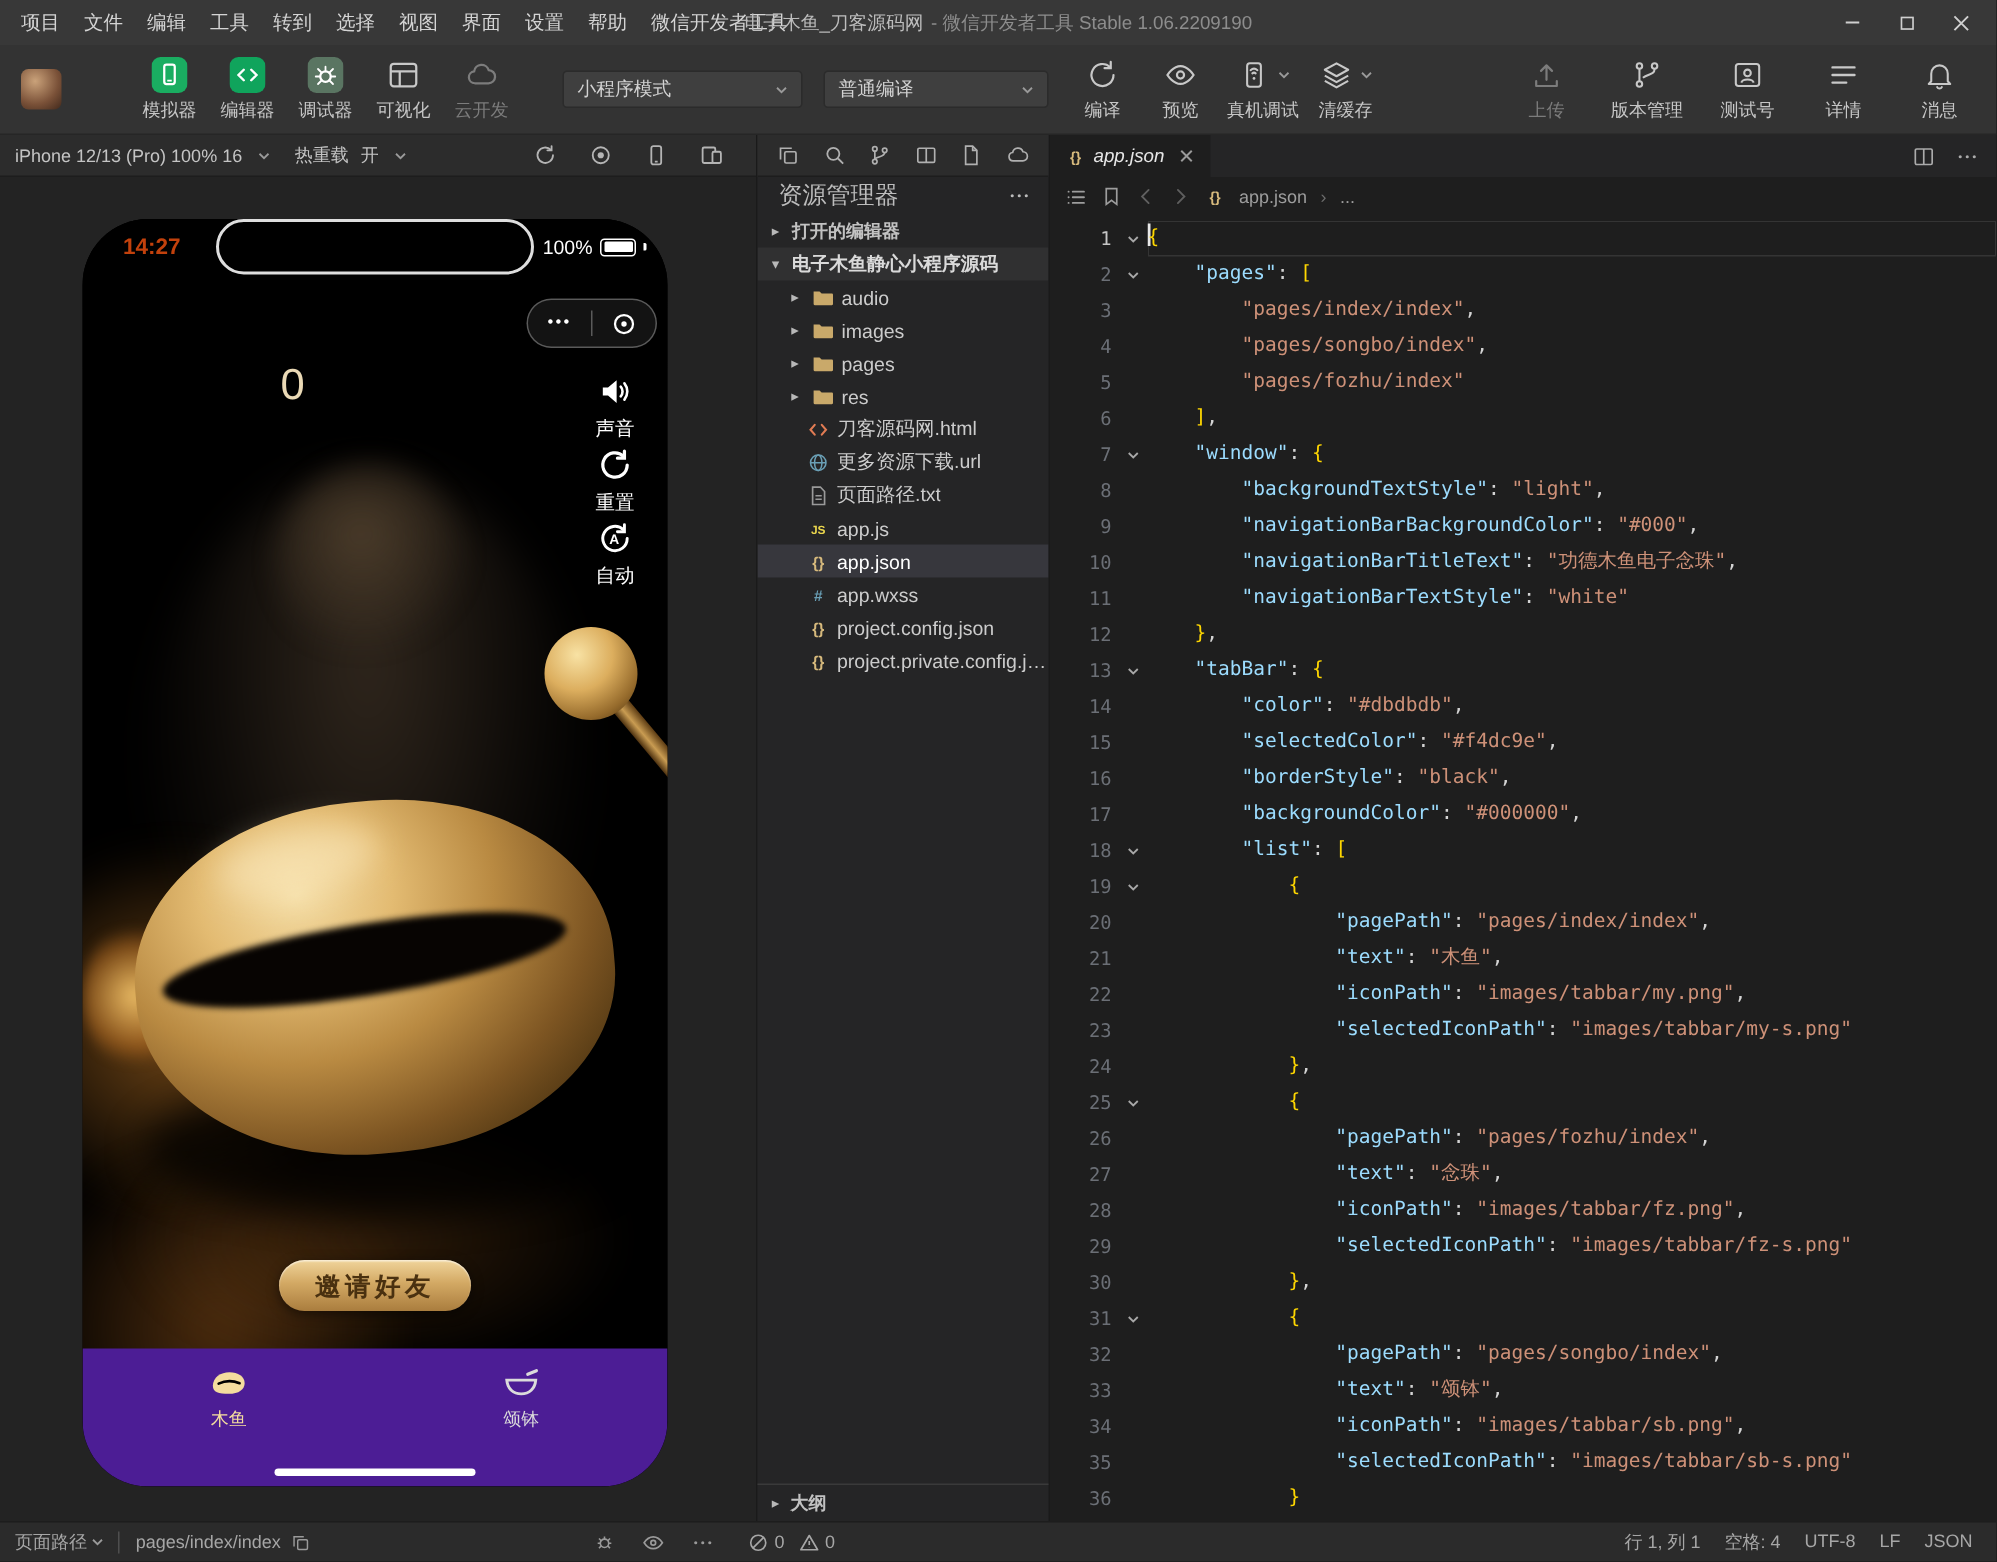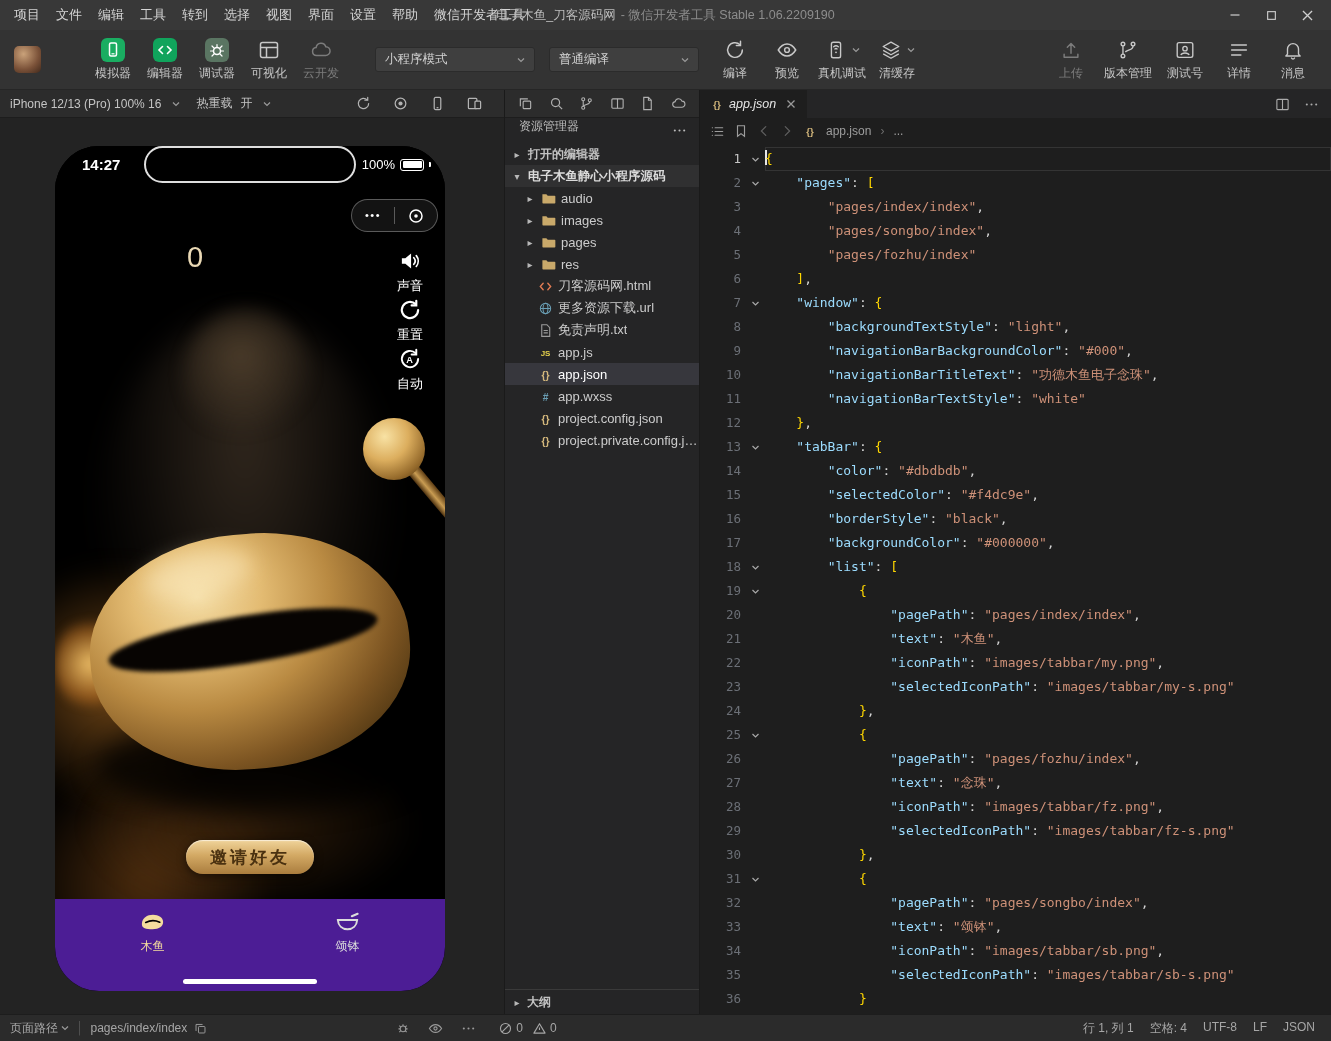--- a/index.html
+++ b/index.html
@@ -21,21 +21,21 @@
   .avatar{width:27px;height:27px;border-radius:5px;background:radial-gradient(circle at 35% 30%,#caa27a,#7a5138 60%,#41291c);flex:none;margin-right:48px}
   .tool-group{display:flex;gap:4px}
   .tool-btn{min-width:48px;padding:0 3px;display:flex;flex-direction:column;align-items:center;gap:3px}
   .ti-row{height:25px;display:flex;align-items:center;gap:2px;color:#c8c8c8}
   .tl{font-size:12px;color:#c6c6c6;white-space:nowrap}
   .tool-btn.disabled .tl,.tool-btn.disabled .ti-row{color:#7c7c7c}
   .select{height:25px;background:#3f3f3f;border:1px solid #2b2b2b;border-radius:3px;display:flex;align-items:center;justify-content:space-between;padding:0 9px;font-size:12.5px;color:#d2d2d2;flex:none}
   .select.mode{width:160px;margin-left:30px}
   .select.compile{width:150px;margin-left:14px}
   .tg-actions{margin-left:12px}
-  .tg-right{margin-left:auto;gap:6px}
+  .tg-right{margin-left:auto;gap:16px}
   .ic.caret{color:#9a9a9a;margin-left:3px}
   
   .main{flex:1;display:flex;min-height:0}
   
   .sim-panel{width:505px;flex:none;display:flex;flex-direction:column;background:#232323;border-right:1px solid #1a1a1a}
   .sim-topbar{height:28px;background:#2c2c2c;border-bottom:1px solid #1d1d1d;display:flex;align-items:center;gap:16px;padding:0 10px;font-size:12px;color:#c4c4c4;flex:none}
   .sim-sel{display:flex;gap:8px;white-space:nowrap}
   .sim-icons{margin-left:auto;display:flex;gap:22px;margin-right:12px;color:#b4b4b4}
   .sim-stage{flex:1;position:relative}
   
@@ -49,21 +49,21 @@
   .ph-glow-bl{left:-50px;top:620px;width:280px;height:240px;border-radius:50%;background:radial-gradient(circle,rgba(190,110,35,.4),transparent 70%);filter:blur(14px)}
   .ph-refl{left:25px;top:590px;width:340px;height:180px;border-radius:50%;background:radial-gradient(ellipse,rgba(150,90,30,.3),transparent 70%);filter:blur(10px)}
   .ph-fish-shadow{left:40px;top:575px;width:320px;height:90px;border-radius:50%;background:rgba(0,0,0,.72);filter:blur(12px)}
   .ph-fish{left:35px;top:388px;width:320px;height:235px;border-radius:48%;transform:rotate(-5deg);background:radial-gradient(ellipse at 35% 25%,#f4dda6 0%,#e3bb72 22%,#b98a42 45%,#7d5522 68%,#46300f 88%,#241705 100%)}
   .ph-slit{left:52px;top:470px;width:272px;height:48px;border-radius:50%;transform:rotate(-9deg);background:#070402;filter:blur(2px)}
   .ph-fish-hl{left:88px;top:406px;width:110px;height:44px;border-radius:50%;transform:rotate(-12deg);background:rgba(255,240,200,.45);filter:blur(10px)}
   .ph-ball{left:308px;top:272px;width:62px;height:62px;border-radius:50%;background:radial-gradient(circle at 35% 30%,#f8e2a4,#dcae5e 40%,#966b2c 72%,#503510 95%)}
   .ph-stick{left:330px;top:298px;width:13px;height:260px;border-radius:7px;transform:rotate(-40deg);transform-origin:50% 0;background:linear-gradient(90deg,#4e3210,#c99c52 45%,#5e3d14)}
   .ph-top-fade{left:0;right:0;top:0;height:120px;background:linear-gradient(#000,transparent)}
   .p-status{position:absolute;top:10px;left:0;right:0;display:flex;align-items:center;padding:0 14px 0 27px}
-  .p-time{font-size:15px;font-weight:bold;color:#ffffff}
+  .p-time{font-size:15px;font-weight:bold;color:#c2410c}
   .p-batt{margin-left:auto;display:flex;align-items:center;gap:5px;color:#fff;font-size:13px}
   .bat{width:24px;height:12px;border:1.5px solid #fff;border-radius:3px;position:relative}
   .bat::after{content:"";position:absolute;inset:1.5px;background:#fff;border-radius:1px}
   .bat-nub{width:2px;height:5px;background:#fff;border-radius:0 1px 1px 0}
   .notch{position:absolute;top:0;left:50%;transform:translateX(-50%);width:212px;height:37px;border:2px solid #dedede;border-radius:20px}
   .p-nav{position:absolute;top:48px;left:0;right:0;text-align:center;font-size:17px;color:#fff;font-weight:500;letter-spacing:.5px}
   .capsule{position:absolute;top:53px;right:7px;width:87px;height:33px;border:1px solid rgba(255,255,255,.3);background:rgba(55,55,55,.35);border-radius:17px;display:flex;align-items:center}
   .cap-half{flex:1;display:flex;align-items:center;justify-content:center;height:100%}
   .cap-dots{color:#fff;font-size:11px;letter-spacing:1.5px;line-height:1}
   .cap-div{width:1px;height:17px;background:rgba(255,255,255,.3)}
@@ -72,21 +72,21 @@
   .pa{display:flex;flex-direction:column;align-items:center;gap:3px}
   .pa-label{font-size:13px;color:#fff;text-shadow:0 1px 3px rgba(0,0,0,.8)}
   .invite{position:absolute;top:694px;left:50%;transform:translateX(-50%);height:34px;padding:0 24px;border-radius:17px;background:linear-gradient(180deg,#f0d49b 0%,#d3a964 45%,#aa7d3e 100%);box-shadow:inset 0 1px 1px rgba(255,255,255,.6),0 2px 8px rgba(0,0,0,.5);color:#4a3110;font-size:17px;font-weight:bold;letter-spacing:3px;display:flex;align-items:center;justify-content:center;white-space:nowrap}
   .p-tabbar{position:absolute;left:0;right:0;bottom:0;height:92px;background:#4c1d95;display:flex;padding-top:9px}
   .ptab{flex:1;display:flex;flex-direction:column;align-items:center;gap:3px}
   .ptab-label{font-size:12px}
   .home-bar{position:absolute;bottom:7px;left:50%;transform:translateX(-50%);width:134px;height:5px;border-radius:3px;background:#fff}
   
   .explorer{width:195px;flex:none;display:flex;flex-direction:column;background:#252526;border-right:1px solid #1a1a1a;min-height:0}
   .exp-topbar{height:28px;background:#2c2c2c;border-bottom:1px solid #1d1d1d;display:flex;align-items:center;justify-content:space-between;padding:0 13px;color:#b0b0b0;flex:none}
-  .exp-header{height:25px;display:flex;justify-content:space-between;padding:0 12px 0 14px;font-size:12px;color:#bcbcbc;flex:none}
+  .exp-header{height:25px;display:flex;align-items:center;justify-content:space-between;padding:0 12px 0 14px;font-size:16px;color:#bcbcbc;flex:none}
   .tree{flex:1;min-height:0;overflow:hidden;font-size:13px}
   .tree-row{height:22px;display:flex;align-items:center;gap:5px;color:#cccccc;white-space:nowrap}
   .tree-row .chev{width:12px;text-align:center;color:#b8b8b8;font-size:10px;flex:none}
   .tree-row.section{padding-left:6px;font-weight:bold;font-size:12px;color:#c2c2c2}
   .tree-row.root{padding-left:6px;font-weight:bold;font-size:12.5px;color:#dadada;background:rgba(255,255,255,.05)}
   .tree-row.folder{padding-left:19px}
   .tree-row.file{padding-left:33px}
   .tree-row.selected{background:#37373d;color:#fff}
   .fname{overflow:hidden;text-overflow:ellipsis}
   .outline-row{height:25px;border-top:1px solid #3a3a3a;display:flex;align-items:center;gap:4px;padding-left:6px;font-weight:bold;font-size:12px;color:#c2c2c2;flex:none}
@@ -624,21 +624,21 @@
               </span>
               <span class="fname">更多资源下载.url</span>
             </div>
             <div class="tree-row file">
               <span class="ic">
                 <svg width="15" height="15" viewBox="0 0 16 16" fill="none" stroke="#9a9a9a" stroke-width="1.2">
                   <path d="M4 1.8h5.5L12.5 5v9.2H4z"></path>
                   <path d="M6 8h4.5M6 10.5h4.5"></path>
                 </svg>
               </span>
-              <span class="fname">免责声明.txt</span>
+              <span class="fname">页面路径.txt</span>
             </div>
             <div class="tree-row file">
               <span class="ic">
                 <svg width="15" height="15" viewBox="0 0 16 16">
                   <text x="8" y="12" text-anchor="middle" font-size="8.5" font-weight="bold" fill="#e8d44d">JS</text>
                 </svg>
               </span>
               <span class="fname">app.js</span>
             </div>
             <div class="tree-row file selected">

